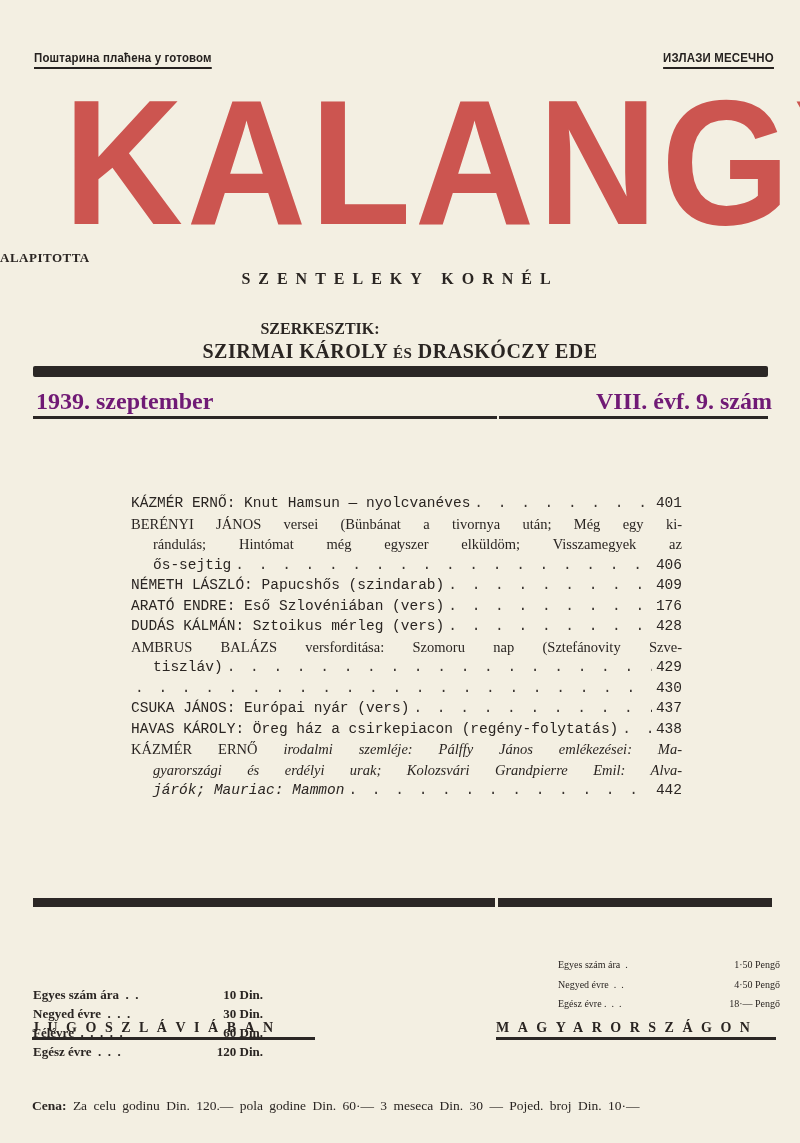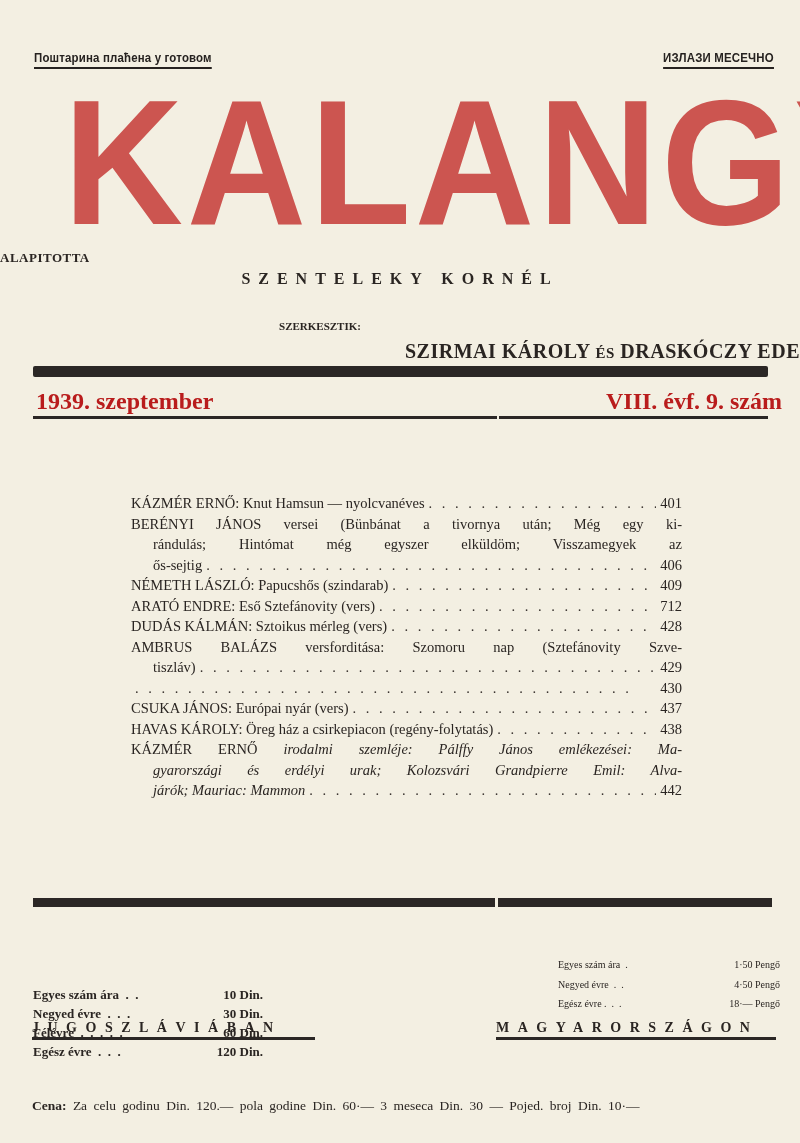--- a/index.html
+++ b/index.html
@@ -20,36 +20,36 @@
   .logo {
     top: 92px; left: 38px; width: 725px; height: 142px;
     font-family: "Liberation Sans", sans-serif; font-weight: bold;
     font-size: 178px; line-height: 142px; color: #cc5550;
     text-align: center; letter-spacing: 4px;
     transform: scaleX(0.93); transform-origin: center center;
     white-space: nowrap;
   }
   .founded-label { top: 250px; left: 0; width: 672px; font-weight: bold; font-size: 13px; letter-spacing: 0.5px; }
   .founder { top: 270px; left: 0; width: 800px; text-align: center; font-weight: bold; font-size: 16px; letter-spacing: 8px; }
-  .editors-label { top: 320px; left: 0; width: 640px; text-align: center; font-weight: bold; font-size: 11px; }
-  .editors { top: 340px; left: 0; width: 800px; text-align: right; font-weight: bold; font-size: 20px; letter-spacing: 0.5px; }
+  .editors-label { top: 320px; left: 0; width: 640px; text-align: center; font-weight: bold; font-size: 16px; }
+  .editors { top: 340px; left: 0; width: 800px; text-align: center; font-weight: bold; font-size: 20px; letter-spacing: 0.5px; }
   .editors .small { font-size: 15px; }
   .thick-bar { left: 33px; width: 735px; height: 11px; background: #2b2725; top: 366px; border-radius: 2px; }
   .issue-left, .issue-right {
     top: 388px; font-family: "Liberation Serif", serif; font-weight: bold;
-    font-size: 24px; color: #b91c1c; line-height: 26px;
+    font-size: 24px; color: #701a75; line-height: 26px;
   }
   .issue-left { left: 36px; }
-  .issue-right { right: 18px; text-align: right; }
+  .issue-right { right: 28px; text-align: right; }
   .rule-l { left: 33px; width: 464px; height: 3px; background: #2b2725; top: 416px; }
   .rule-r { left: 499px; width: 269px; height: 3px; background: #2b2725; top: 416px; }
 
   .toc { left: 131px; width: 551px; top: 493px; font-size: 14.5px; line-height: 20.5px; }
   .toc-row { position: relative; }
-  .toc-line { display: flex; align-items: center; }
+  .toc-line { display: flex; align-items: center; font-family: Liberation Mono, monospace; }
   .toc-line .txt { white-space: nowrap; }
   .toc-line .dots { flex: 1; overflow: hidden; white-space: nowrap; letter-spacing: 3px; margin: 0 4px; color: #3a3430; }
   .toc-line .pg { white-space: nowrap; }
   .cont { padding-left: 22px; text-align: justify; }
   .full { text-align: justify; text-align-last: justify; }
   .it { font-style: italic; }
 
   .bottom-l { left: 33px; width: 462px; height: 9px; background: #2b2725; top: 898px; }
   .bottom-r { left: 498px; width: 274px; height: 9px; background: #2b2725; top: 898px; }
 
@@ -110,23 +110,23 @@
   </div>
   <div class="toc-row">
     <div class="toc-line">
         <span class="txt">NÉMETH LÁSZLÓ: Papucshős (szindarab)</span>
         <span class="dots">. . . . . . . . . . . . . . . . . . . . . . . . . . . . . . . . . . . . . .</span>
         <span class="pg">409</span>
       </div>
   </div>
   <div class="toc-row">
     <div class="toc-line">
-        <span class="txt">ARATÓ ENDRE: Eső Sztefánovity (vers)</span>
-        <span class="dots">. . . . . . . . . . . . . . . . . . . . . . . . . . . . . . . . . . . . . .</span>
-        <span class="pg">712</span>
+        <span class="txt">ARATÓ ENDRE: Eső Szlovéniában (vers)</span>
+        <span class="dots">. . . . . . . . . . . . . . . . . . . . . . . . . . . . . . . . . . . . . .</span>
+        <span class="pg">176</span>
       </div>
   </div>
   <div class="toc-row">
     <div class="toc-line">
         <span class="txt">DUDÁS KÁLMÁN: Sztoikus mérleg (vers)</span>
         <span class="dots">. . . . . . . . . . . . . . . . . . . . . . . . . . . . . . . . . . . . . .</span>
         <span class="pg">428</span>
       </div>
   </div>
   <div class="toc-row">

